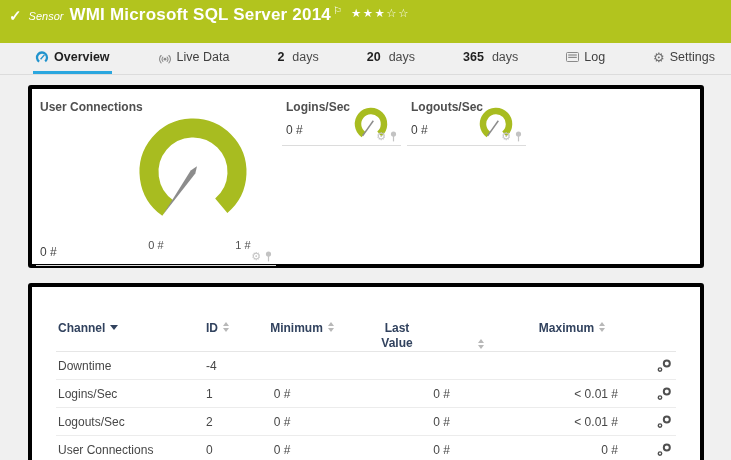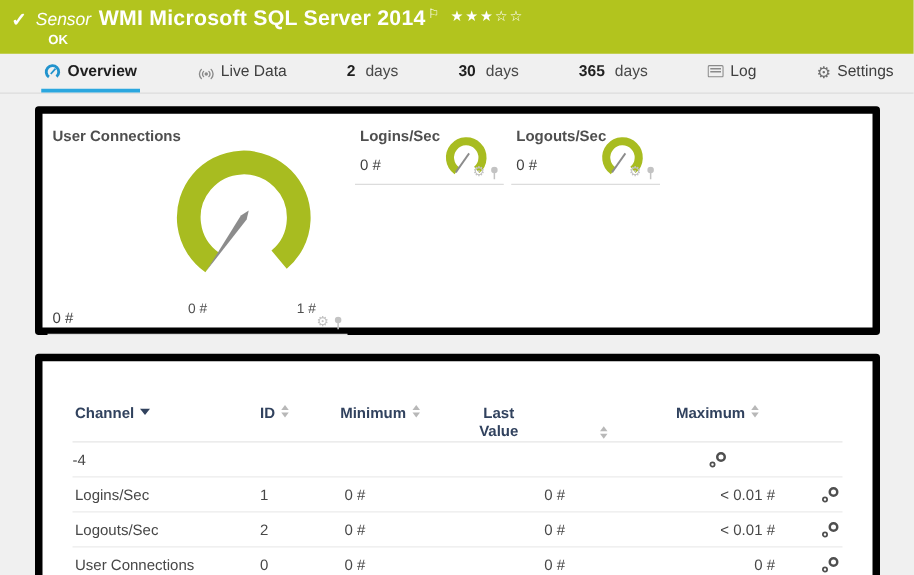--- a/index.html
+++ b/index.html
@@ -4,39 +4,39 @@
 <style>
   * { margin:0; padding:0; box-sizing:border-box; }
   html,body { width:731px; height:460px; overflow:hidden; background:#f0f0f0;
               font-family:"Liberation Sans", sans-serif; }
 
   
   .topbar { height:43px; background:#b2c41e; color:#fff; display:flex; padding:0 0 0 9px; }
   .topbar .check { font-size:15px; font-weight:700; margin-top:7px; }
   .topbar .hgroup { margin-left:7px; }
   .title-line { margin-top:5px; white-space:nowrap; }
-  .title-line em { font-style:italic; font-weight:400; font-size:14px; margin-right:6px; }
+  .title-line em { font-style:italic; font-weight:400; font-size:11px; margin-right:6px; }
   .title-line b { font-size:17px; font-weight:700; letter-spacing:.2px; }
   .title-line .flag { font-size:10px; vertical-align:super; margin-left:2px; }
   .title-line .stars { font-size:11.5px; letter-spacing:1.5px; margin-left:9px; vertical-align:3px; }
   .status-ok { font-size:10.5px; font-weight:700; margin-left:10px; margin-top:1px; }
 
   
   .tabbar { height:32px; display:flex; align-items:stretch; justify-content:space-between;
             padding:0 14px 0 33px; border-bottom:1px solid #dcdcdc; }
   .tab { display:flex; align-items:center; gap:5px; font-size:12.5px; color:#3f3f3f;
          border-bottom:3px solid transparent; padding:0 2px; cursor:pointer; }
   .tab.active { border-bottom-color:#2ba7df; font-weight:700; color:#1f1f1f; }
   .tab .num { font-weight:700; color:#1f1f1f; margin-right:3px; }
   .tab .word { color:#4a4a4a; }
   .tab .gear-glyph { font-size:13px; color:#6e6e6e; line-height:1; }
 
   
   main { padding:0 27px 0 28px; }
-  .card { background:#fff; border:6px solid #000000; border-radius:3px; }
+  .card { background:#fff; border:4px solid #000000; border-radius:3px; }
   .card.gauges { margin-top:10px; height:183px; padding:7px 4px 4px 4px; display:flex; gap:6px; }
 
   .widget { position:relative; border-bottom:1px solid #dcdcdc; }
   .w-lg { width:240px; height:170px; }
   .w-sm { width:119px; height:50px; }
   .w-title { position:absolute; top:4px; left:4px; font-size:12px; font-weight:700; color:#4f4f4f; }
   .w-lg .gauge { position:absolute; left:92px; top:14px; }
   .scale { position:absolute; top:143px; width:34px; text-align:center; font-size:11px; color:#4f4f4f; }
   .s-min { left:103px; } .s-max { left:190px; }
   .w-value { position:absolute; left:4px; bottom:6px; font-size:12px; color:#3f3f3f; }
@@ -74,21 +74,20 @@
 </style>
 </head>
 <body>
 
 <header class="topbar">
   <span class="check">✓</span>
   <div class="hgroup">
     <div class="title-line">
       <em>Sensor</em><b>WMI Microsoft SQL Server 2014</b><span class="flag">⚐</span><span class="stars">★★★☆☆</span>
     </div>
-    <div class="status-ok">OK</div>
   </div>
 </header>
 
 <nav class="tabbar">
   <div class="tab active">
     <svg width="14" height="14" viewBox="0 0 14 14">
       <path d="M 4.13 11.6 A 5 5 0 1 1 10.21 11.33" fill="none" stroke="#2193cd" stroke-width="2.3"></path>
       <line x1="5.6" y1="9.2" x2="9.4" y2="4.9" stroke="#2193cd" stroke-width="1.4"></line>
     </svg>
     <span>Overview</span>
@@ -99,21 +98,21 @@
       <path d="M 4.9 6.1 A 2.9 2.9 0 0 0 4.9 10.3 M 3.1 4.5 A 5.2 5.2 0 0 0 3.1 11.9
                M 9.1 6.1 A 2.9 2.9 0 0 1 9.1 10.3 M 10.9 4.5 A 5.2 5.2 0 0 1 10.9 11.9" fill="none" stroke="#8a8a8a" stroke-width="1.1" stroke-linecap="round"></path>
     </svg>
     <span>Live Data</span>
   </div>
   <div class="tab">
     <span class="num">2</span>
     <span class="word">days</span>
   </div>
   <div class="tab">
-    <span class="num">30</span>
+    <span class="num">20</span>
     <span class="word">days</span>
   </div>
   <div class="tab">
     <span class="num">365</span>
     <span class="word">days</span>
   </div>
   <div class="tab">
     <svg width="13" height="10" viewBox="0 0 13 10">
       <rect x="0.5" y="0.5" width="12" height="9" rx="1" fill="none" stroke="#8a8a8a"></rect>
       <rect x="2.2" y="2.4" width="8.6" height="1.2" fill="#8a8a8a"></rect>
@@ -215,20 +214,21 @@
         <span>Maximum</span>
         <span class="sort">
             <i class="up"></i>
             <i class="down"></i>
           </span>
       </div>
       <div></div>
     </div>
 
     <div class="grid tr">
+      <div class="td-channel">Downtime</div>
       <div class="td-id">-4</div>
       <div class="td-last"></div>
       <div class="td-min"></div>
       <div class="td-max"></div>
       <div class="td-icon">
           <span class="row-gears">
         <svg width="15" height="14" viewBox="0 0 15 14">
               <circle cx="9.8" cy="4.6" r="3" fill="none" stroke="#4f4f4f" stroke-width="2"></circle>
               <circle cx="3" cy="10.6" r="1.7" fill="none" stroke="#4f4f4f" stroke-width="1.4"></circle>
             </svg>

